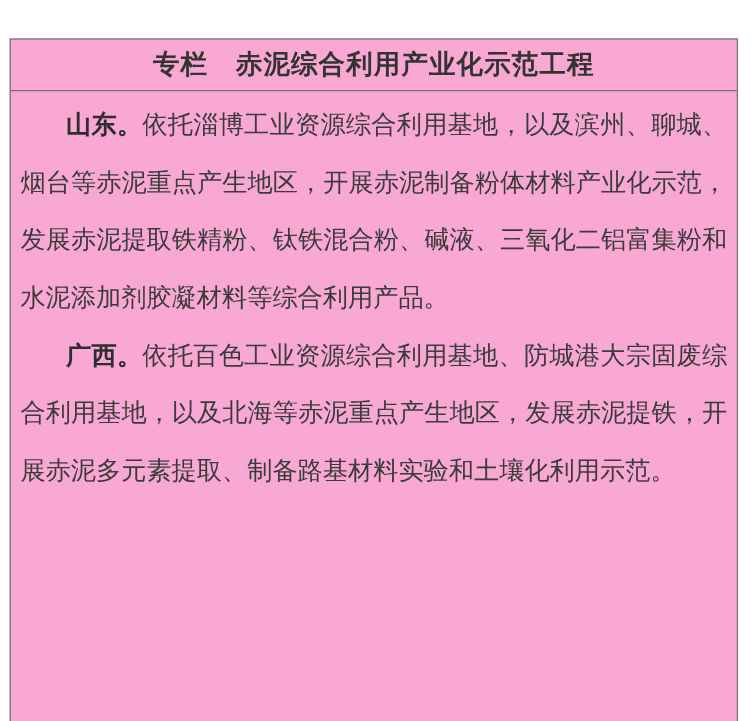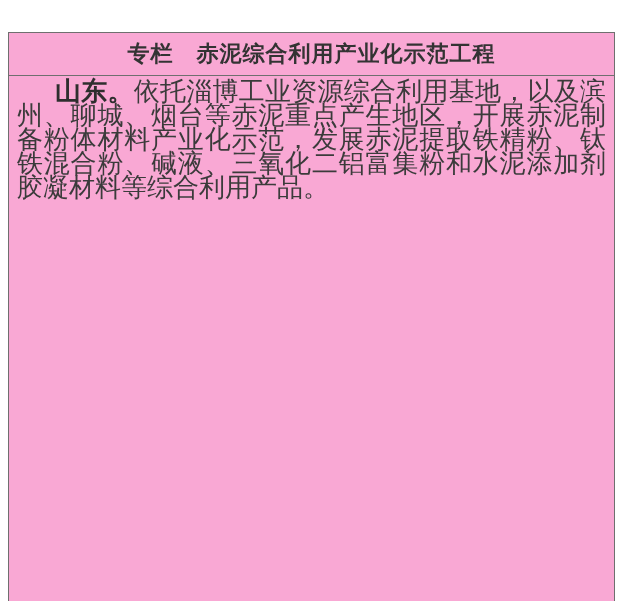--- a/index.html
+++ b/index.html
@@ -29,22 +29,22 @@
     display: flex;
     align-items: center;
     justify-content: center;
     font-size: 22px;
     font-weight: 600;
     letter-spacing: 1px;
     color: #333333;
   }
   .body {
     padding: 4px 8px 0 8px;
-    font-size: 26px;
-    line-height: 24px;
+    font-size: 21px;
+    line-height: 48px;
     text-align: justify;
     color: #3b3b3b;
   }
   .body p {
     margin: 0;
     text-indent: 38px;
   }
   .region {
     font-weight: bold;
     color: #2e2e2e;
@@ -52,14 +52,15 @@
 </style>
 </head>
 <body>
 
 <div class="frame">
   <div class="title-row">
     <span>专栏　赤泥综合利用产业化示范工程</span>
   </div>
   <div class="body">
     <p><b class="region">山东。</b><span>依托淄博工业资源综合利用基地，以及滨州、聊城、烟台等赤泥重点产生地区，开展赤泥制备粉体材料产业化示范，发展赤泥提取铁精粉、钛铁混合粉、碱液、三氧化二铝富集粉和水泥添加剂胶凝材料等综合利用产品。</span></p>
+    <p><b class="region">广西。</b><span>依托百色工业资源综合利用基地、防城港大宗固废综合利用基地，以及北海等赤泥重点产生地区，发展赤泥提铁，开展赤泥多元素提取、制备路基材料实验和土壤化利用示范。</span></p>
   </div>
 </div>
 
 </body></html>

